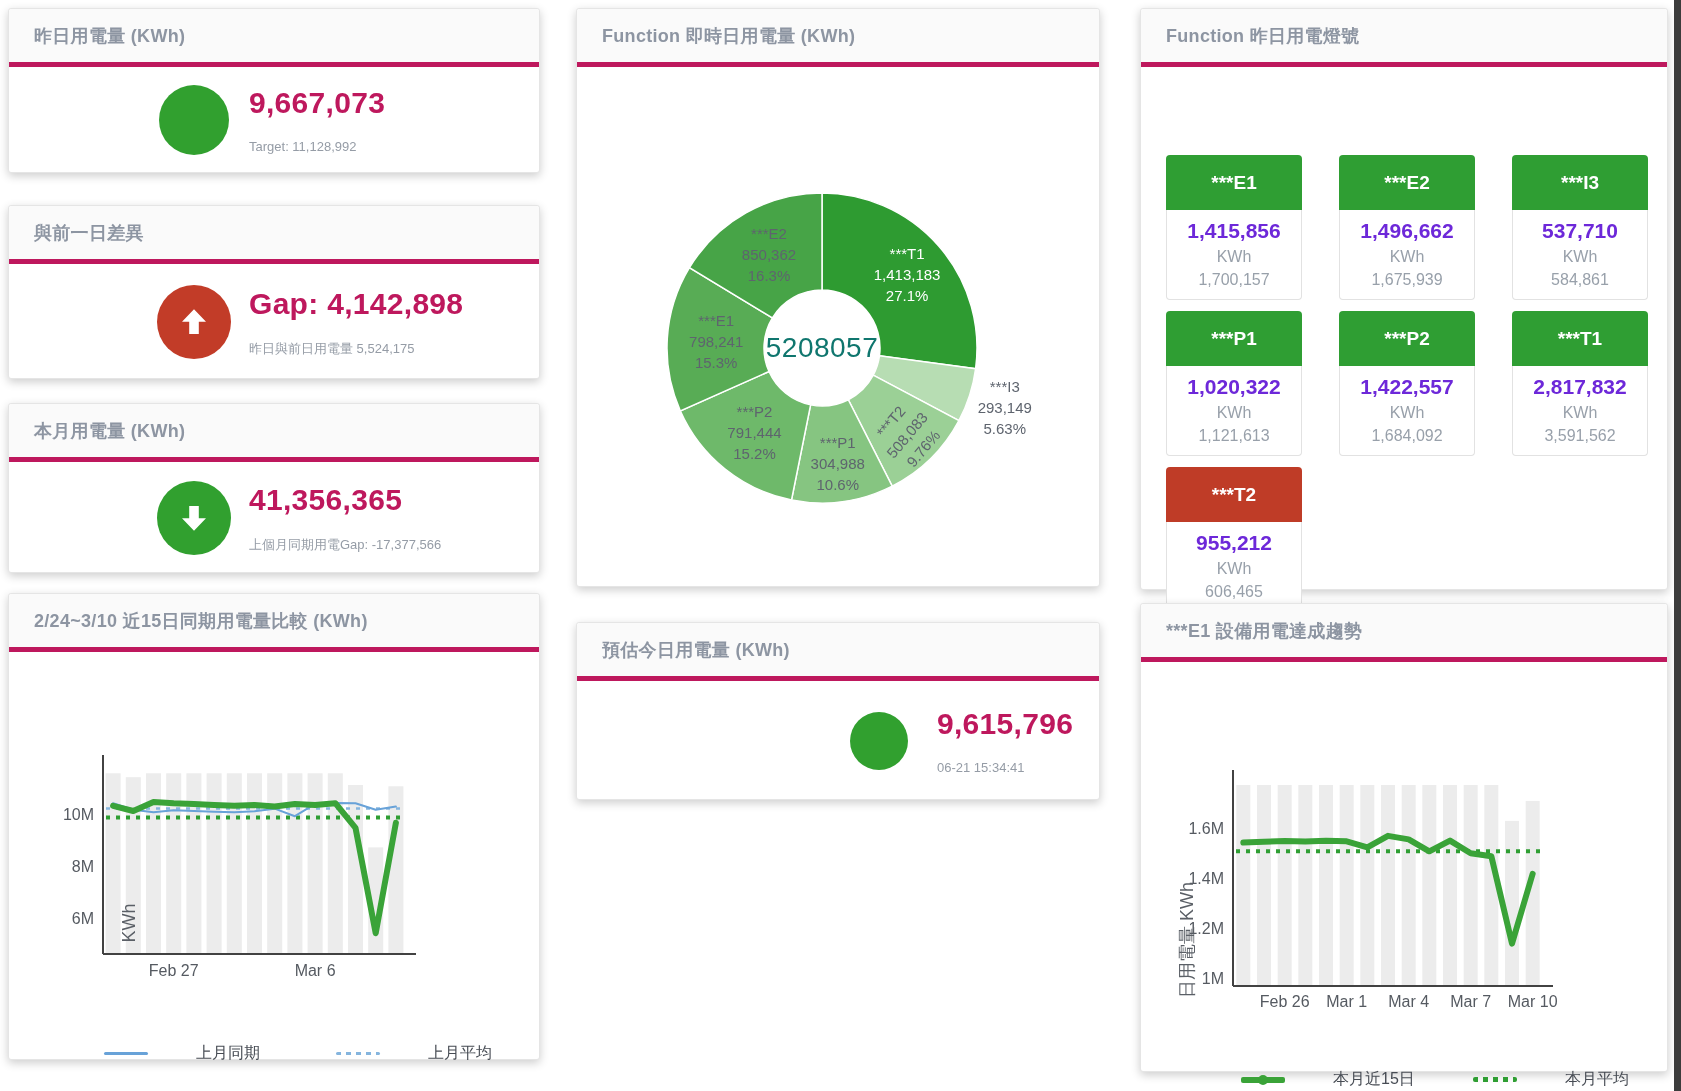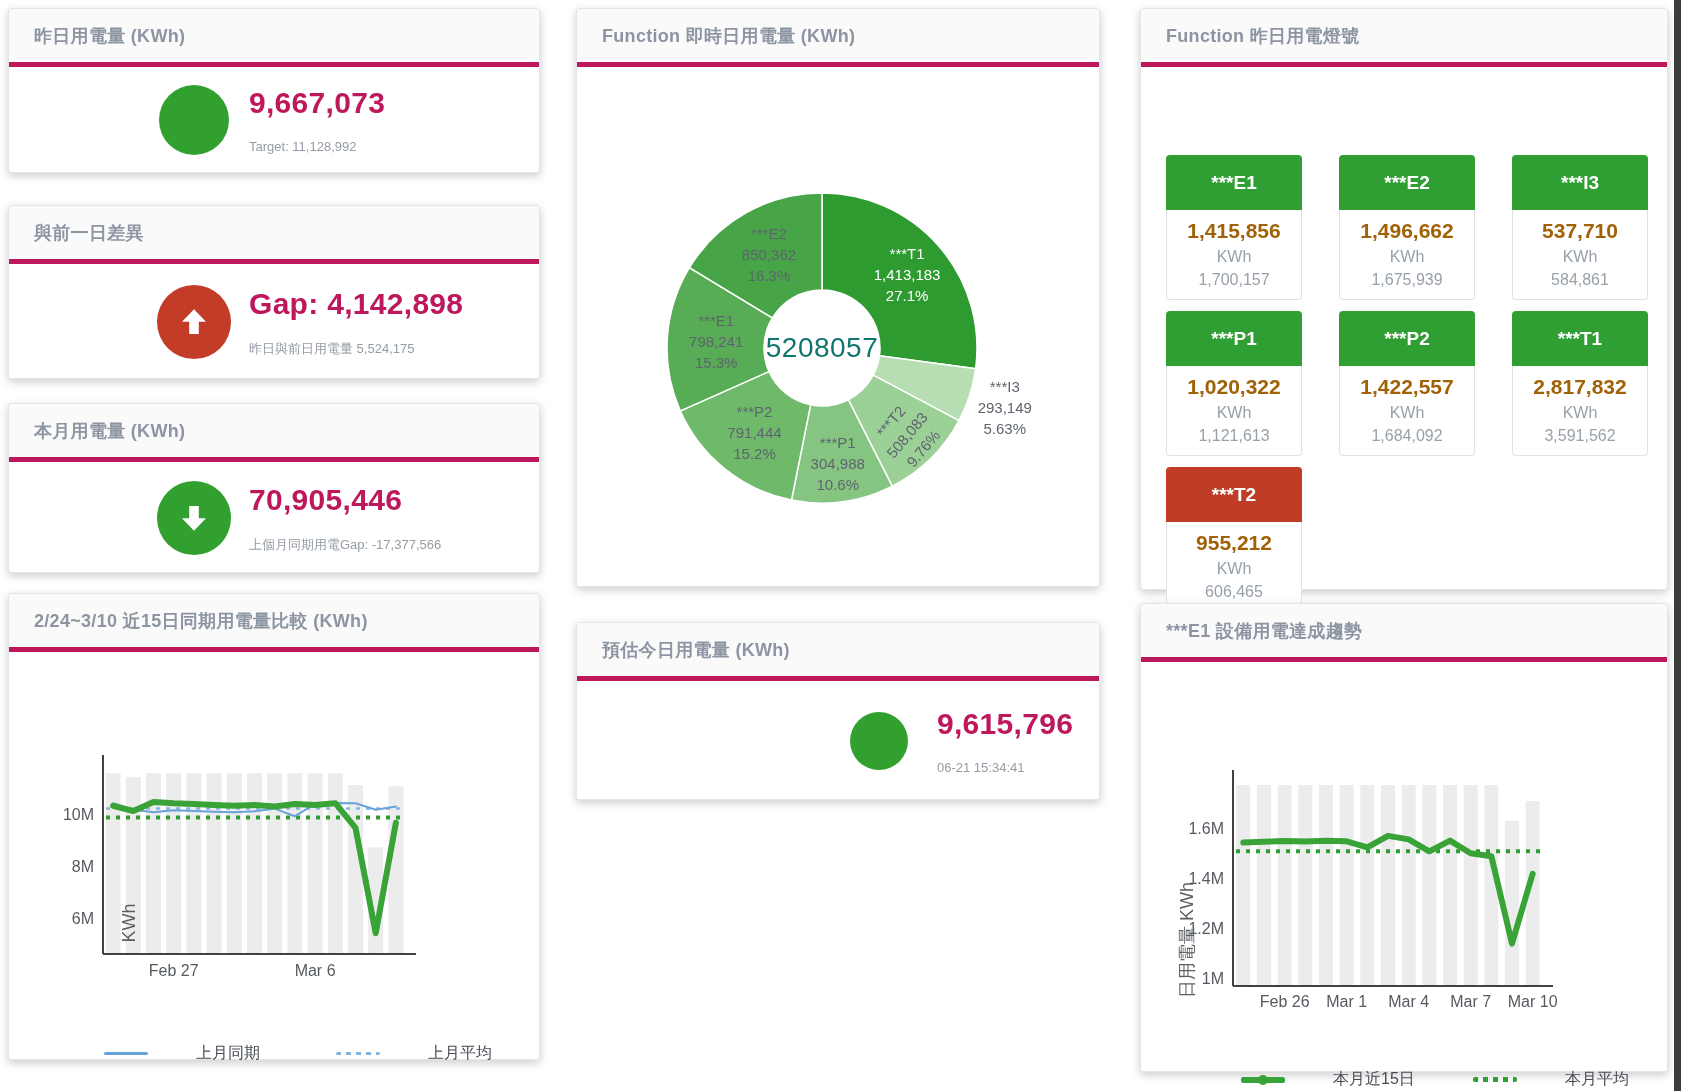--- a/index.html
+++ b/index.html
@@ -54,21 +54,21 @@
   .tile-head {
     height:55px; border-radius:4px 4px 0 0; color:#fff; font-size:19px; font-weight:bold;
     display:flex; align-items:center; justify-content:center;
   }
   .tile-head.green { background:#2f9e33; }
   .tile-head.red { background:#bf3c27; }
   .tile-body {
     background:#fff; border:1px solid #e2e2e2; border-top:none; border-radius:0 0 4px 4px;
     padding:9px 2px 10px 2px;
   }
-  .tile-val { font-size:21px; font-weight:bold; color:#a16207; }
+  .tile-val { font-size:21px; font-weight:bold; color:#6d28d9; }
   .tile-unit, .tile-target { font-size:16px; color:#98a0aa; margin-top:5px; }
 
   
   .donut-wrap { position:absolute; inset:0; }
   .donut-wrap svg { position:absolute; left:0; top:0; }
   .donut-label {
     position:absolute; transform:translate(-50%,-50%); text-align:center;
     font-size:15px; line-height:1.4; white-space:nowrap; pointer-events:none;
   }
   .donut-center {
@@ -140,21 +140,21 @@
   <header class="ph">
     <span class="pt">本月用電量 (KWh)</span>
   </header>
   <div class="pbody">
     <span class="circle green-bg c74">
       <svg width="36" height="36" viewBox="0 0 24 24" style="transform:rotate(180deg)">
           <polygon points="12,3.5 20,11.8 15.2,11.8 15.2,20 8.8,20 8.8,11.8 4,11.8" fill="#ffffff"></polygon>
         </svg>
     </span>
     <div class="stat-text stat-left">
-      <div class="stat-num">70,905,446</div>
+      <div class="stat-num">41,356,365</div>
       <div class="stat-sub">上個月同期用電Gap: -17,377,566</div>
     </div>
   </div>
 </section>
 
 <section class="panel" id="p-compare">
   <header class="ph">
     <span class="pt">2/24~3/10 近15日同期用電量比較 (KWh)</span>
   </header>
   <div class="pbody">

